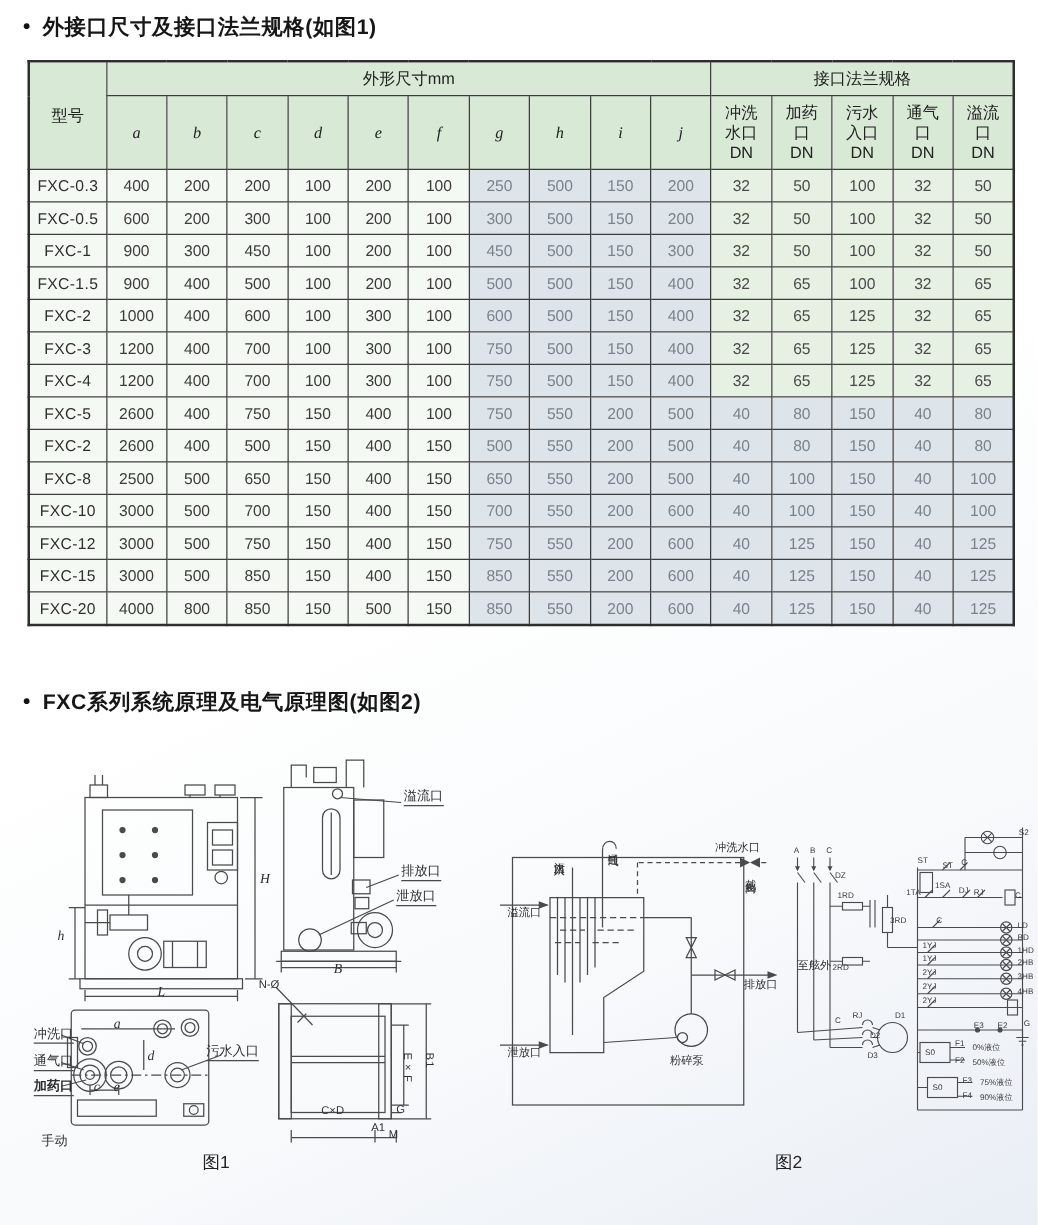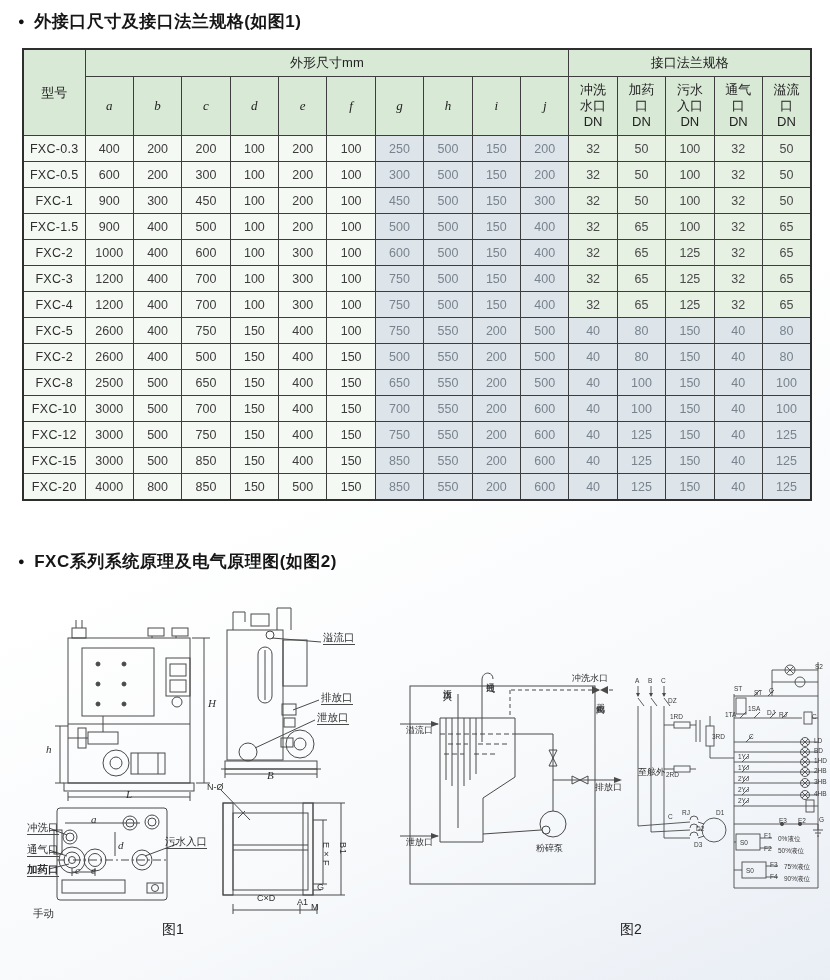--- a/index.html
+++ b/index.html
@@ -486,21 +486,21 @@
       <line x1="28" y1="130" x2="95" y2="130"></line>
         <line x1="95" y1="130" x2="112" y2="130"></line>
       <line x1="28" y1="124" x2="28" y2="134"></line>
         <line x1="95" y1="124" x2="95" y2="134"></line>
         <line x1="112" y1="124" x2="112" y2="134"></line>
     </svg>
   <div class="dlabel sm" style="left: 2px; top: 3px;">N-Ø</div>
       <div class="dlabel v" style="left: 116px; top: 62px;">E×F</div>
       <div class="dlabel v" style="left: 133px; top: 62px;">B1</div>
       <div class="dlabel sm" style="left: 112px; top: 103px;">G</div>
-      <div class="dlabel sm" style="left: 52px; top: 114px;">C×D</div>
+      <div class="dlabel sm" style="left: 52px; top: 104px;">C×D</div>
       <div class="dlabel sm" style="left: 92px; top: 118px;">A1</div>
       <div class="dlabel sm" style="left: 106px; top: 123px;">M</div>
     </div>
 
   <div class="fig" style="left:398px;top:638px;width:230px;height:260px;">
     <svg width="230" height="260" viewBox="0 0 230 260" fill="none" stroke="#4a4a4a" stroke-width="1">
       <rect x="12" y="48" width="185" height="198"></rect>
       <path d="M42,80 H117 V139 L85,160 V204 H42 Z"></path>
       <line x1="48" y1="80" x2="48" y2="142"></line>
         <line x1="54" y1="80" x2="54" y2="148"></line>

